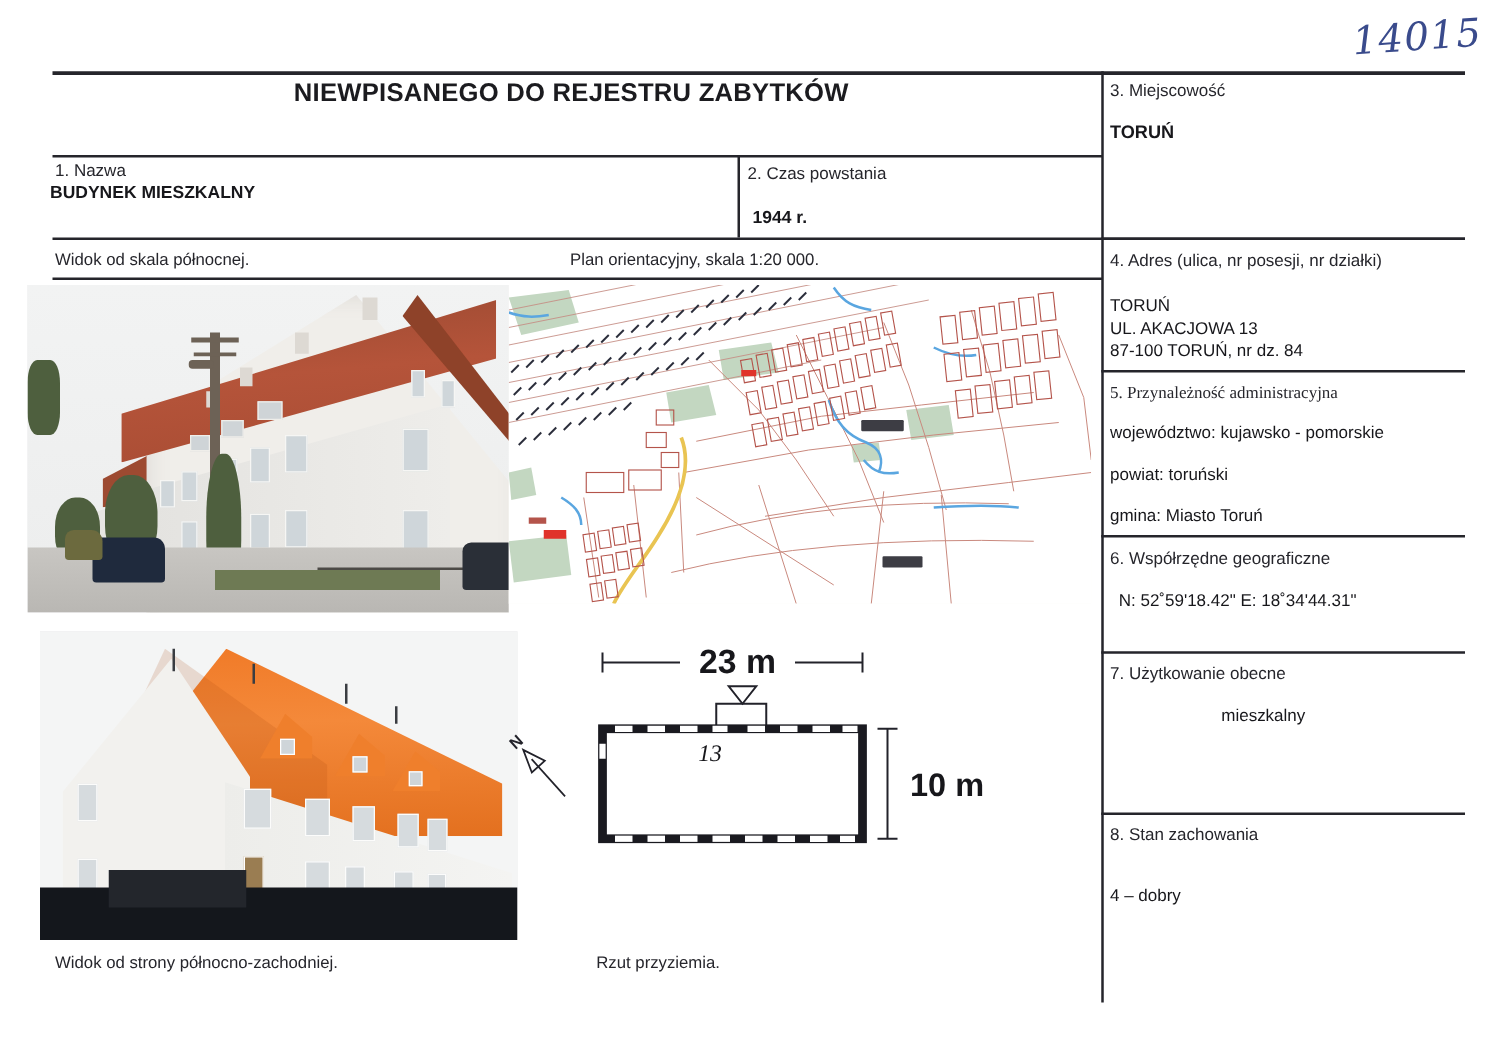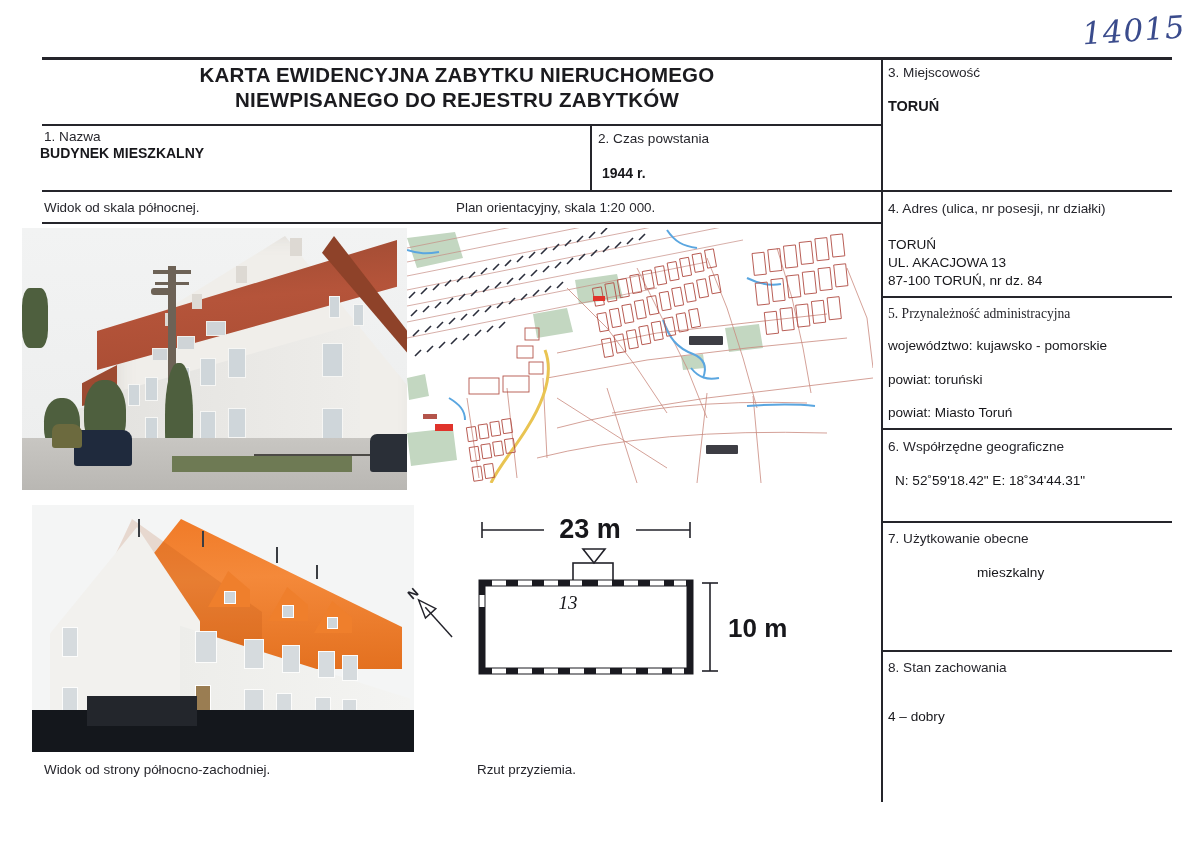--- a/index.html
+++ b/index.html
@@ -153,42 +153,41 @@
   <div class="vr" style="left:881px;top:57px;height:745px;"></div>
   <div class="vr" style="left:590px;top:124px;height:66px;"></div>
 
   <div class="hr" style="left:881px;top:190px;width:291px;"></div>
   <div class="hr" style="left:881px;top:296px;width:291px;"></div>
   <div class="hr" style="left:881px;top:428px;width:291px;"></div>
   <div class="hr" style="left:881px;top:521px;width:291px;"></div>
   <div class="hr" style="left:881px;top:650px;width:291px;"></div>
 
   <div class="title">
-    <span>KARTA EWIDENCYJNA ZABYTKU NIERUCHOMEGO</span>
     <span class="l2">NIEWPISANEGO DO REJESTRU ZABYTKÓW</span>
   </div>
 
   <div class="lbl" style="left:44px;top:129px;">1. Nazwa</div>
   <div class="val b" style="left:40px;top:145px;font-size:14px;">BUDYNEK MIESZKALNY</div>
 
   <div class="lbl" style="left:598px;top:131px;">2. Czas powstania</div>
   <div class="val b" style="left:602px;top:165px;font-size:14px;">1944 r.</div>
 
   <div class="lbl" style="left:888px;top:65px;">3. Miejscowość</div>
   <div class="val b" style="left:888px;top:98px;font-size:14.5px;">TORUŃ</div>
 
   <div class="lbl" style="left:888px;top:201px;">4. Adres (ulica, nr posesji, nr działki)</div>
   <div class="val" style="left:888px;top:237px;">TORUŃ</div>
   <div class="val" style="left:888px;top:255px;">UL. AKACJOWA 13</div>
   <div class="val" style="left:888px;top:273px;">87-100 TORUŃ, nr dz. 84</div>
 
   <div class="lbl" style="left:888px;top:306px;font-family:Liberation Serif, serif;">5. Przynależność administracyjna</div>
   <div class="val" style="left:888px;top:338px;">województwo: kujawsko - pomorskie</div>
   <div class="val" style="left:888px;top:372px;">powiat: toruński</div>
-  <div class="val" style="left:888px;top:405px;">powiat: Miasto Toruń</div>
+  <div class="val" style="left:888px;top:405px;">gmina: Miasto Toruń</div>
 
   <div class="lbl" style="left:888px;top:439px;">6. Współrzędne geograficzne</div>
   <div class="val" style="left:895px;top:473px;">N: 52˚59'18.42"  E: 18˚34'44.31"</div>
 
   <div class="lbl" style="left:888px;top:531px;text-align:center;">7. Użytkowanie obecne</div>
   <div class="val" style="left:977px;top:565px;">mieszkalny</div>
 
   <div class="lbl" style="left:888px;top:660px;">8. Stan zachowania</div>
   <div class="val" style="left:888px;top:709px;text-align:center;">4 – dobry</div>
 

